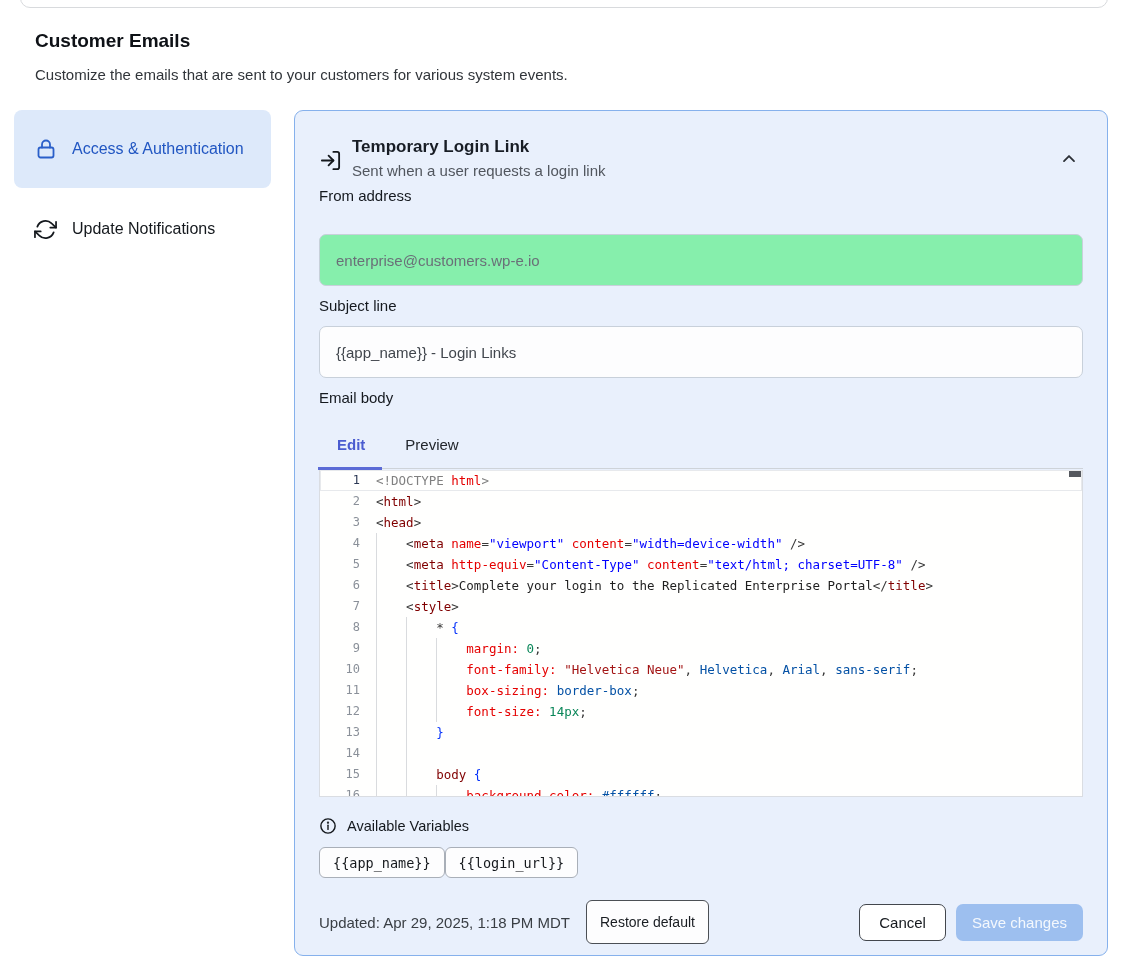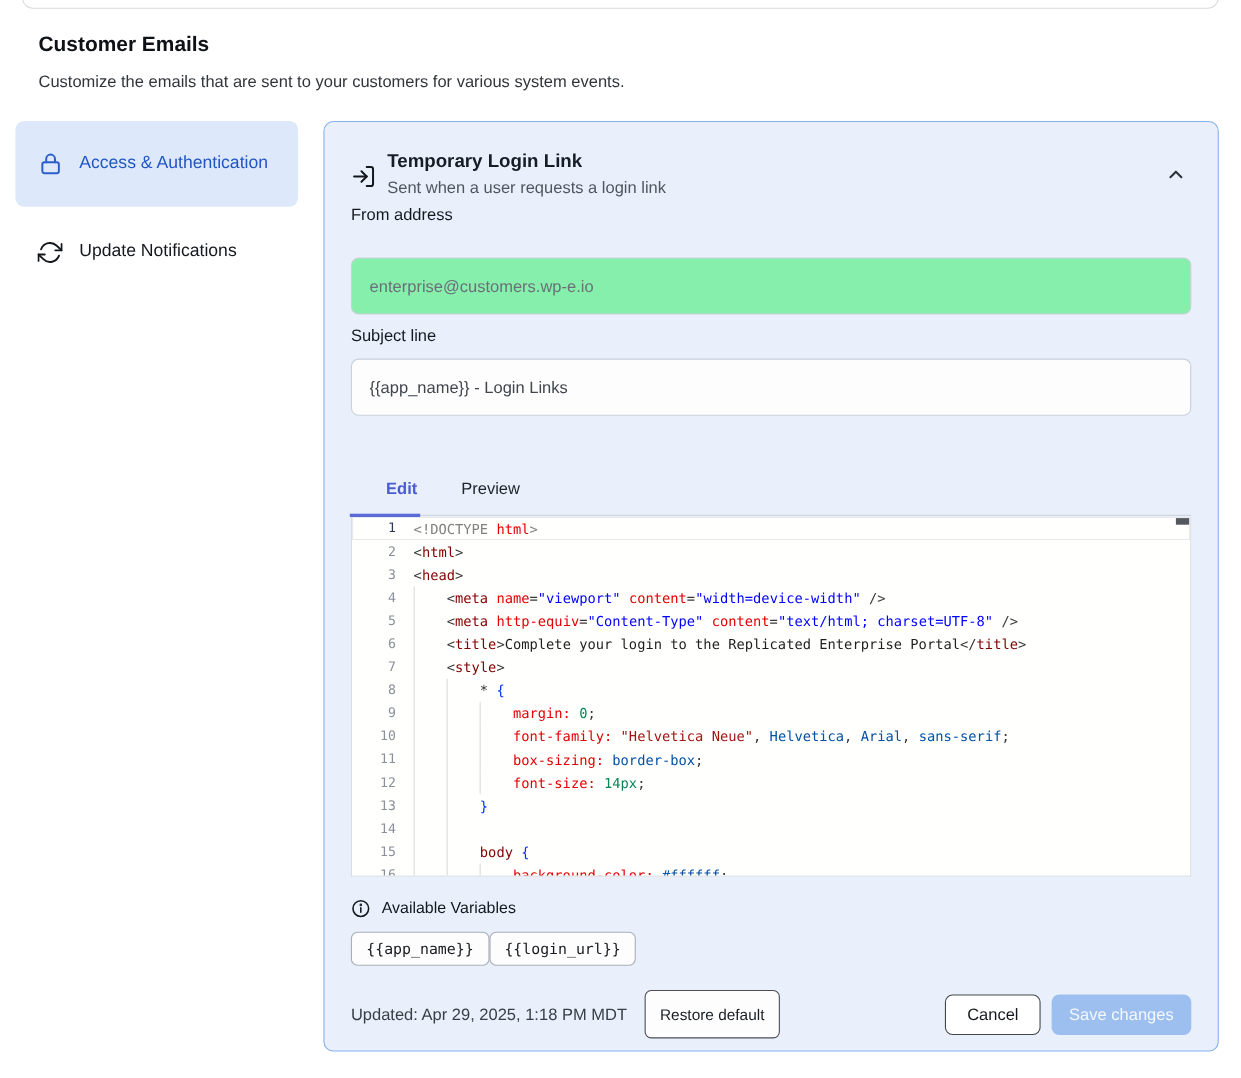--- a/index.html
+++ b/index.html
@@ -39,21 +39,21 @@
   .field-label { font-size:15px; color:#15191f; }
   .lbl-from { top:76px; } .lbl-subj { top:186px; } .lbl-body { top:278px; }
   .txt-input { position:absolute; left:24px; right:24px; height:52px; border:1px solid #c8d0da; border-radius:7px;
     font-family:"Liberation Sans",sans-serif; font-size:15px; padding:0 16px; outline:none; }
   .in-from { top:123px; background:#86efac; color:#6a7078; }
   .in-subj { top:215px; background:#fdfdfe; color:#41464d; }
 
   .tabs-strip { top:320px; height:38px; border-bottom:1px solid #ced3d9; display:flex; align-items:flex-start; }
   .tab { background:none; border:none; font-size:15px; cursor:pointer; padding:2px 0; margin-top:3px;
     font-family:"Liberation Sans",sans-serif; }
-  .tab.edit { margin-left:32px; color:#4a5cd0; font-weight:700; }
+  .tab.edit { margin-left:18px; color:#4a5cd0; font-weight:700; }
   .tab.preview { margin-left:40px; color:#22262c; }
   .tab-underline { position:absolute; left:-1px; bottom:-2px; width:64px; height:3px; background:#5b6bd6; }
 
   
   .editor { top:359px; height:327px; background:#fffffe; border:1px solid #dadde2; border-top:none;
     overflow:hidden; font-family:"DejaVu Sans Mono","Liberation Mono",monospace; font-size:12.5px; }
   .ed-row { display:flex; height:21px; line-height:21px; position:relative; }
   .ed-row.active { box-shadow:inset 0 0 0 1px #e7e9ec; }
   .ed-gutter { flex:0 0 40px; text-align:right; color:#8a9099; font-size:12px; user-select:none; }
   .ed-row.active .ed-gutter { color:#2b3854; }
@@ -133,20 +133,21 @@
       </span>
     </button>
   </div>
 
   <div class="abs field-label lbl-from">From address</div>
   <input class="txt-input in-from" type="text" value="enterprise@customers.wp-e.io" style="">
 
   <div class="abs field-label lbl-subj">Subject line</div>
   <input class="txt-input in-subj" type="text" value="{{app_name}} - Login Links" style="">
 
+  <div class="abs field-label lbl-body">Email body</div>
 
   <div class="abs tabs-strip">
     <button class="tab edit">Edit</button>
     <button class="tab preview">Preview</button>
     <span class="tab-underline"></span>
   </div>
 
   <div class="abs editor">
     <div id="ed-lines">
         <div class="ed-row active">

